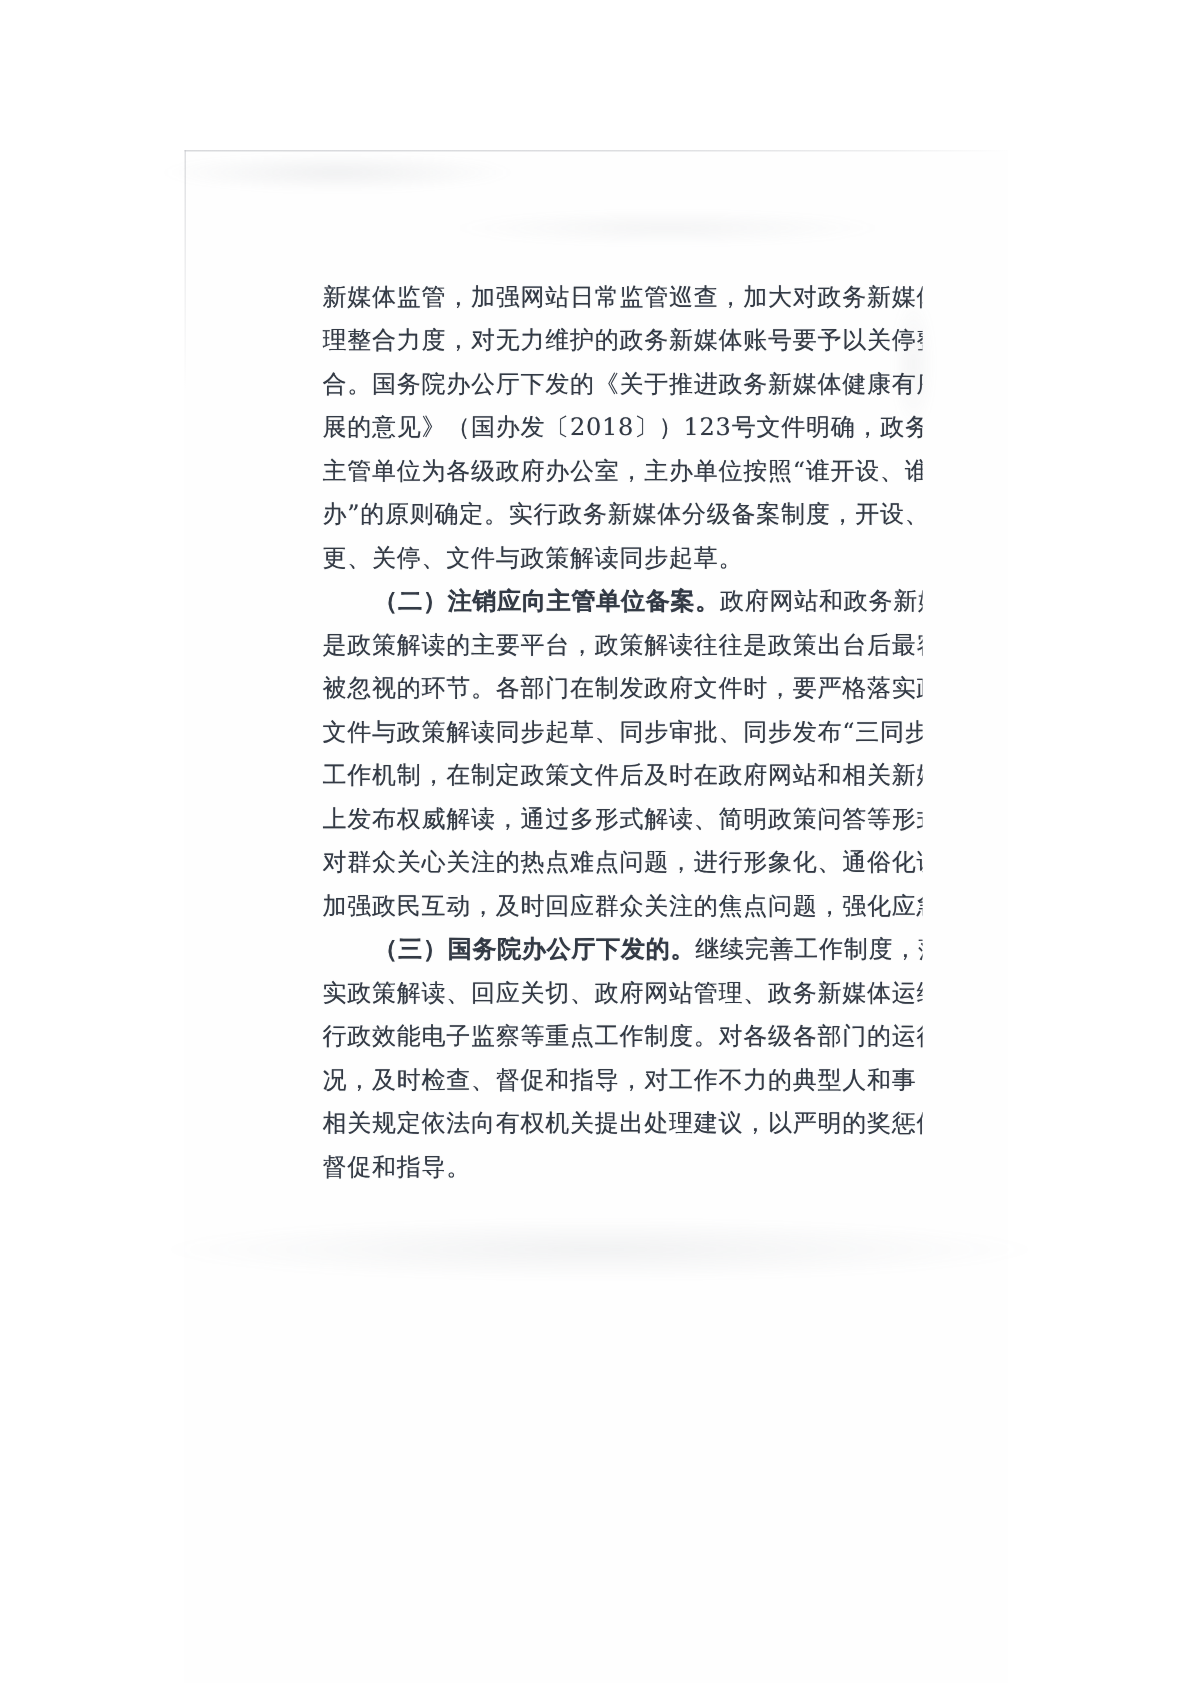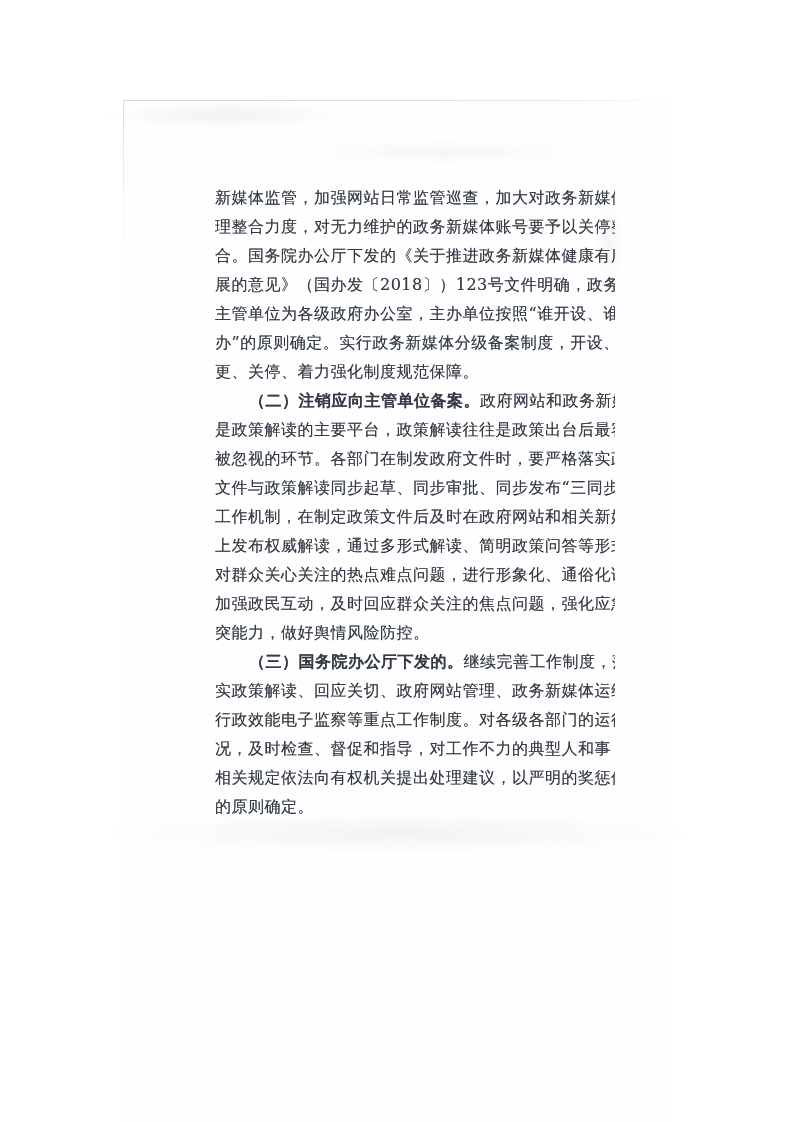--- a/index.html
+++ b/index.html
@@ -107,32 +107,31 @@
 <div class="smudge smudge-4"></div>
 
 <div class="textblock" id="ink" style="color: rgb(51, 58, 69);">
 
   <div class="line"><span>新媒体监管，加强网站日常监管巡查，加大对政务新媒体清</span></div>
   <div class="line"><span>理整合力度，对无力维护的政务新媒体账号要予以关停整</span></div>
   <div class="line"><span>合。国务院办公厅下发的《关于推进政务新媒体健康有序发</span></div>
   <div class="line"><span>展的意见》（国办发〔2018〕）123号文件明确，政务新媒体</span></div>
   <div class="line"><span>主管单位为各级政府办公室，主办单位按照“谁开设、谁主</span></div>
   <div class="line"><span>办”的原则确定。实行政务新媒体分级备案制度，开设、变</span></div>
-  <div class="line end"><span>更、关停、着力强化制度规范保障。</span></div>
+  <div class="line end"><span>更、关停、文件与政策解读同步起草。</span></div>
 
   <div class="line ind"><span class="b">（二）注销应向主管单位备案。</span><span>政府网站和政务新媒体</span></div>
   <div class="line"><span>是政策解读的主要平台，政策解读往往是政策出台后最容易</span></div>
   <div class="line"><span>被忽视的环节。各部门在制发政府文件时，要严格落实政策</span></div>
   <div class="line"><span>文件与政策解读同步起草、同步审批、同步发布“三同步”</span></div>
   <div class="line"><span>工作机制，在制定政策文件后及时在政府网站和相关新媒体</span></div>
   <div class="line"><span>上发布权威解读，通过多形式解读、简明政策问答等形式，</span></div>
   <div class="line"><span>对群众关心关注的热点难点问题，进行形象化、通俗化讲解。</span></div>
   <div class="line"><span>加强政民互动，及时回应群众关注的焦点问题，强化应急处</span></div>
-  <div class="line end"><span>突能力，做好舆情风险防控。</span></div>
 
   <div class="line ind"><span class="b">（三）国务院办公厅下发的。</span><span>继续完善工作制度，落</span></div>
   <div class="line"><span>实政策解读、回应关切、政府网站管理、政务新媒体运维、</span></div>
   <div class="line"><span>行政效能电子监察等重点工作制度。对各级各部门的运行情</span></div>
   <div class="line"><span>况，及时检查、督促和指导，对工作不力的典型人和事，按</span></div>
   <div class="line"><span>相关规定依法向有权机关提出处理建议，以严明的奖惩倒逼</span></div>
-  <div class="line end"><span>的原则确定。</span></div>
+  <div class="line end"><span>督促和指导。</span></div>
 
 </div>
 
 </body></html>

